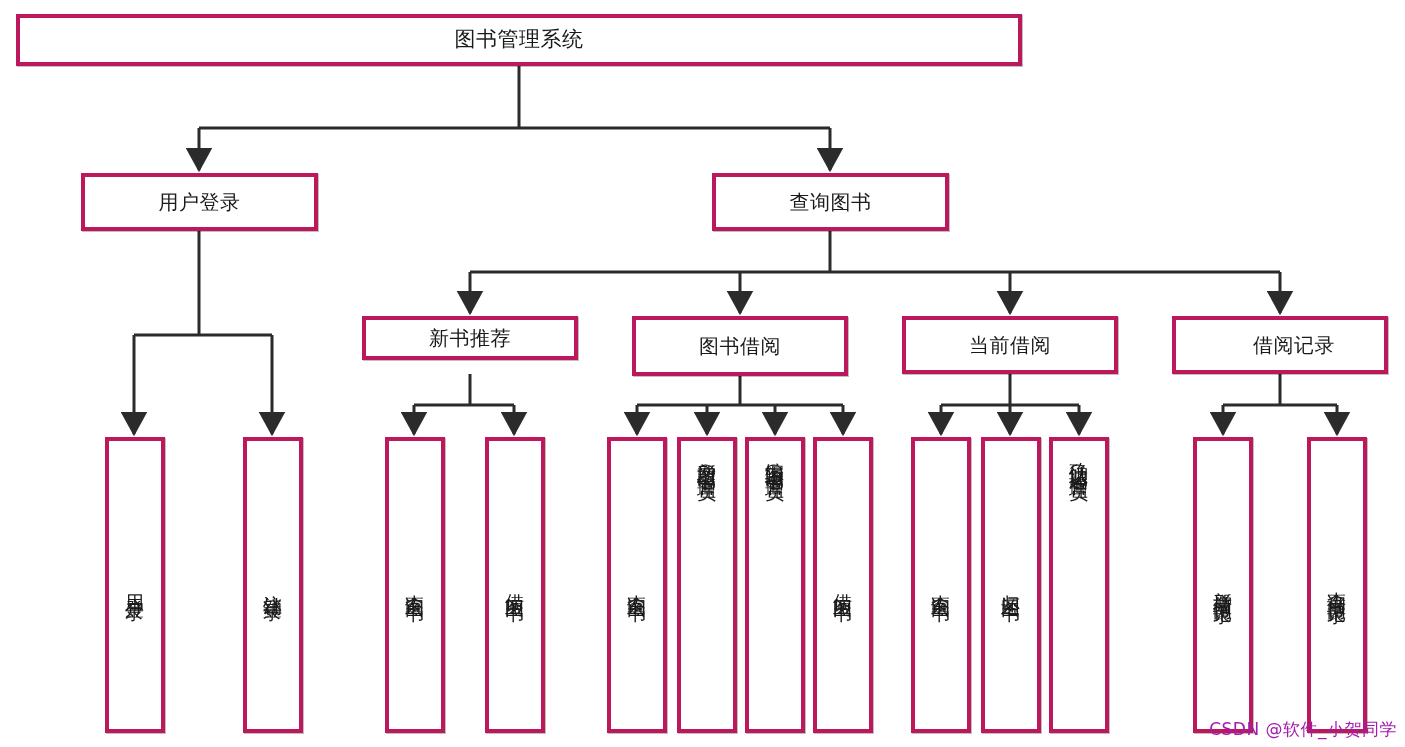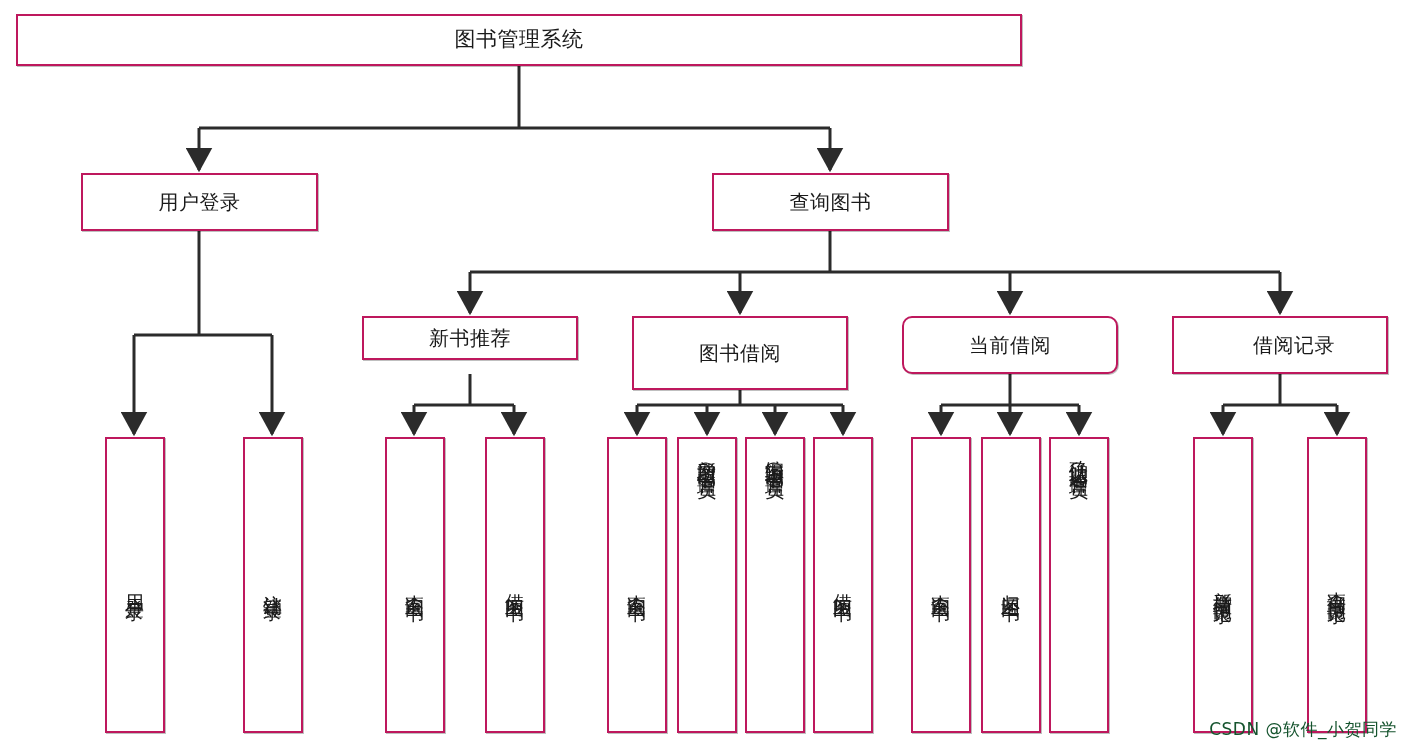--- a/index.html
+++ b/index.html
@@ -22,21 +22,21 @@
   svg#tree-svg {
     position: absolute;
     top: 0;
     left: 0;
     width: 1405px;
     height: 747px;
   }
   .node-box {
     position: absolute;
     box-sizing: border-box;
-    border: 2px solid #be185d;
+    border: 4px solid #be185d;
     background: #ffffff;
     display: flex;
     align-items: center;
     justify-content: center;
     color: #1a1a1a;
     box-shadow: 1px 1px 0 rgba(0,0,0,0.25);
   }
   .node-label {
     display: block;
     line-height: 1.12;
@@ -61,21 +61,21 @@
   }
   .leaf.center-v {
     align-items: center;
     padding-top: 0;
   }
   #watermark {
     position: absolute;
     right: 8px;
     bottom: 6px;
     font-size: 17px;
-    color: #14532d;
+    color: #a21caf;
     letter-spacing: 0.5px;
     white-space: nowrap;
     pointer-events: none;
   }
 </style>
 </head>
 <body>
 
 <div id="diagram-root">
 
@@ -138,24 +138,24 @@
   <div class="node-box level-1" style="left:81px; top:173px; width:237px; height:58px;">
     <span class="node-label">用户登录</span>
   </div>
   <div class="node-box level-1" style="left:712px; top:173px; width:237px; height:58px;">
     <span class="node-label">查询图书</span>
   </div>
 
   <div class="node-box level-2" style="left:362px; top:316px; width:216px; height:44px;">
     <span class="node-label">新书推荐</span>
   </div>
-  <div class="node-box level-2" style="left:632px; top:316px; width:216px; height:74px;">
+  <div class="node-box level-2" style="left:632px; top:316px; width:216px; height:60px;">
     <span class="node-label">图书借阅</span>
   </div>
-  <div class="node-box level-2" style="left:902px; top:316px; width:216px; height:58px;border-radius:10px;">
+  <div class="node-box level-2" style="left:902px; top:316px; width:216px; height:58px;">
     <span class="node-label">当前借阅</span>
   </div>
   <div class="node-box level-2" style="left:1172px; top:316px; width:216px; height:58px;padding-left:28px;">
     <span class="node-label">借阅记录</span>
   </div>
 
   <div class="node-box leaf center-v" style="left:105px; top:437px; width:60px; height:296px;">
     <span class="node-label">用户登录</span>
   </div>
   <div class="node-box leaf center-v" style="left:243px; top:437px; width:60px; height:296px;">

